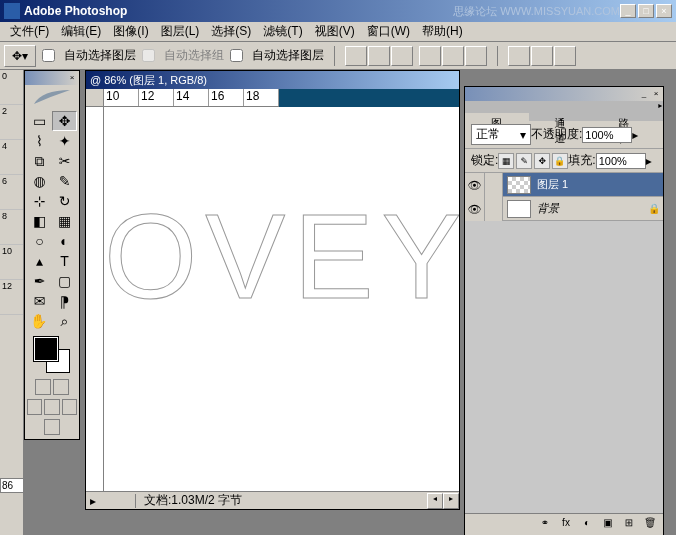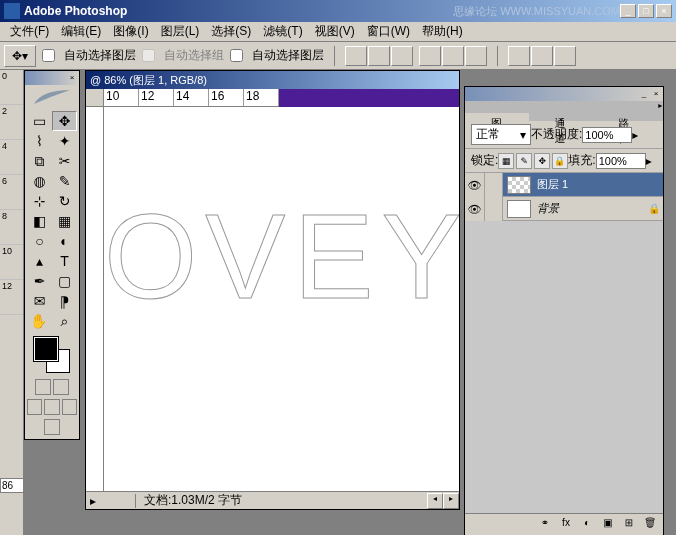--- a/index.html
+++ b/index.html
@@ -29,21 +29,21 @@
 .tool { width: 25px; height: 20px; background: #d4d0c8; border: 1px solid #d4d0c8; display: flex; align-items: center; justify-content: center; cursor: pointer; font-size: 14px; }
 .tool.active { border: 1px solid #808080; border-bottom-color: #fff; border-right-color: #fff; background: #c0c0c0; }
 .color-section { padding: 4px; display: flex; flex-direction: column; align-items: center; }
 .color-swatches { position: relative; width: 36px; height: 36px; }
 .fg-color { position: absolute; top: 0; left: 0; width: 24px; height: 24px; background: #000; border: 1px solid #fff; outline: 1px solid #000; }
 .bg-color { position: absolute; bottom: 0; right: 0; width: 24px; height: 24px; background: #fff; border: 1px solid #000; }
 .mode-btns { display: flex; padding: 2px; gap: 2px; justify-content: center; }
 .mode-btn { width: 16px; height: 16px; border: 1px solid #808080; }
 .sidebar-ruler { position: absolute; left: 0; top: 0; width: 24px; height: 100%; background: #d4d0c8; border-right: 1px solid #808080; }
 .sidebar-ruler .tick { font-size: 9px; padding: 1px 2px; border-bottom: 1px solid #c0c0c0; height: 35px; }
-.doc-window { position: absolute; left: 85px; top: 0; width: 375px; height: 440px; background: #4c1d95; border: 1px solid #000; }
+.doc-window { position: absolute; left: 85px; top: 0; width: 375px; height: 440px; background: #0c4a6e; border: 1px solid #000; }
 .doc-title { height: 18px; background: linear-gradient(to right, #0a246a, #a6caf0); color: white; padding: 2px 4px; font-size: 11px; display: flex; align-items: center; }
 .ruler-h { height: 18px; background: #fff; border-bottom: 1px solid #808080; display: flex; font-size: 9px; overflow: hidden; position: relative; }
 .ruler-h .rnum { width: 35px; border-right: 1px solid #999; padding-left: 2px; }
 .ruler-corner { width: 18px; height: 18px; background: #d4d0c8; border-right: 1px solid #808080; border-bottom: 1px solid #808080; }
 .doc-body { display: flex; height: calc(100% - 54px); }
 .ruler-v { width: 18px; background: #fff; border-right: 1px solid #808080; }
 .canvas-area { flex: 1; background: #fff; position: relative; overflow: hidden; }
 .canvas-text { position: absolute; top: 80px; left: 0; font-size: 120px; font-family: Arial, sans-serif; letter-spacing: 8px; color: transparent; -webkit-text-stroke: 1px #999; font-weight: 300; white-space: nowrap; }
 .statusbar { height: 18px; background: #d4d0c8; border-top: 1px solid #808080; display: flex; align-items: center; font-size: 11px; }
 .status-zoom { width: 50px; border-right: 1px solid #808080; padding: 0 4px; }

